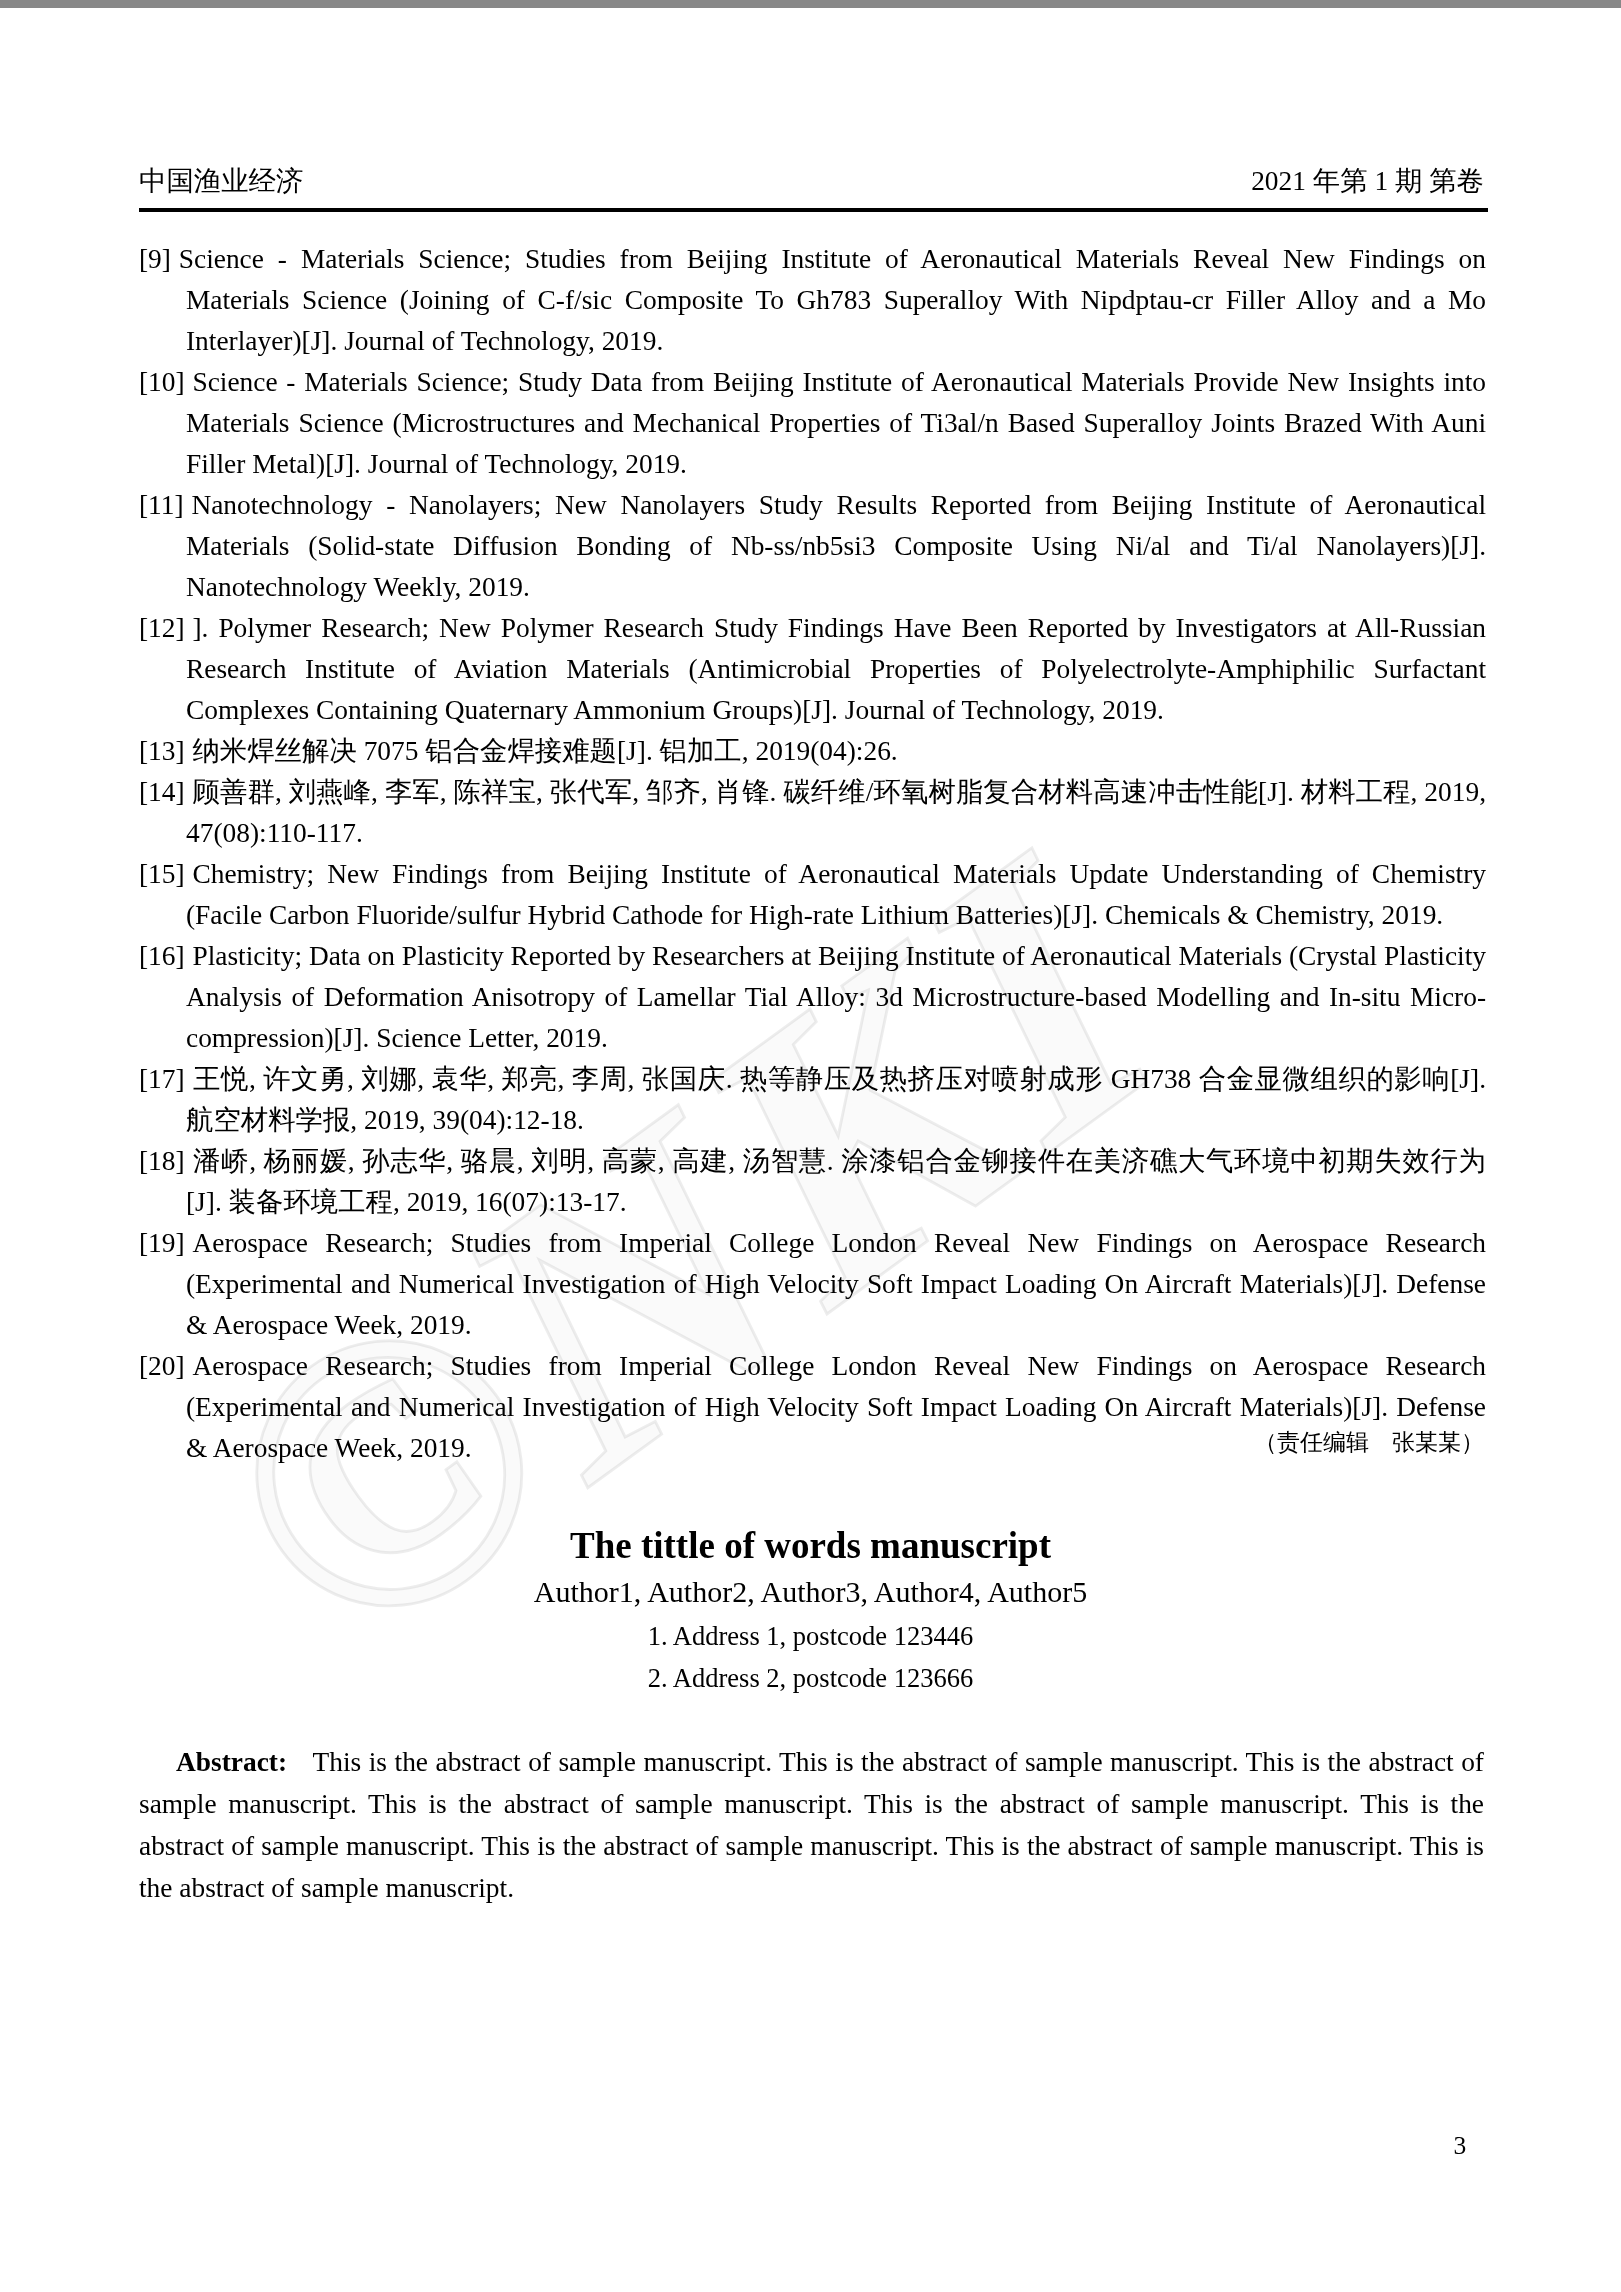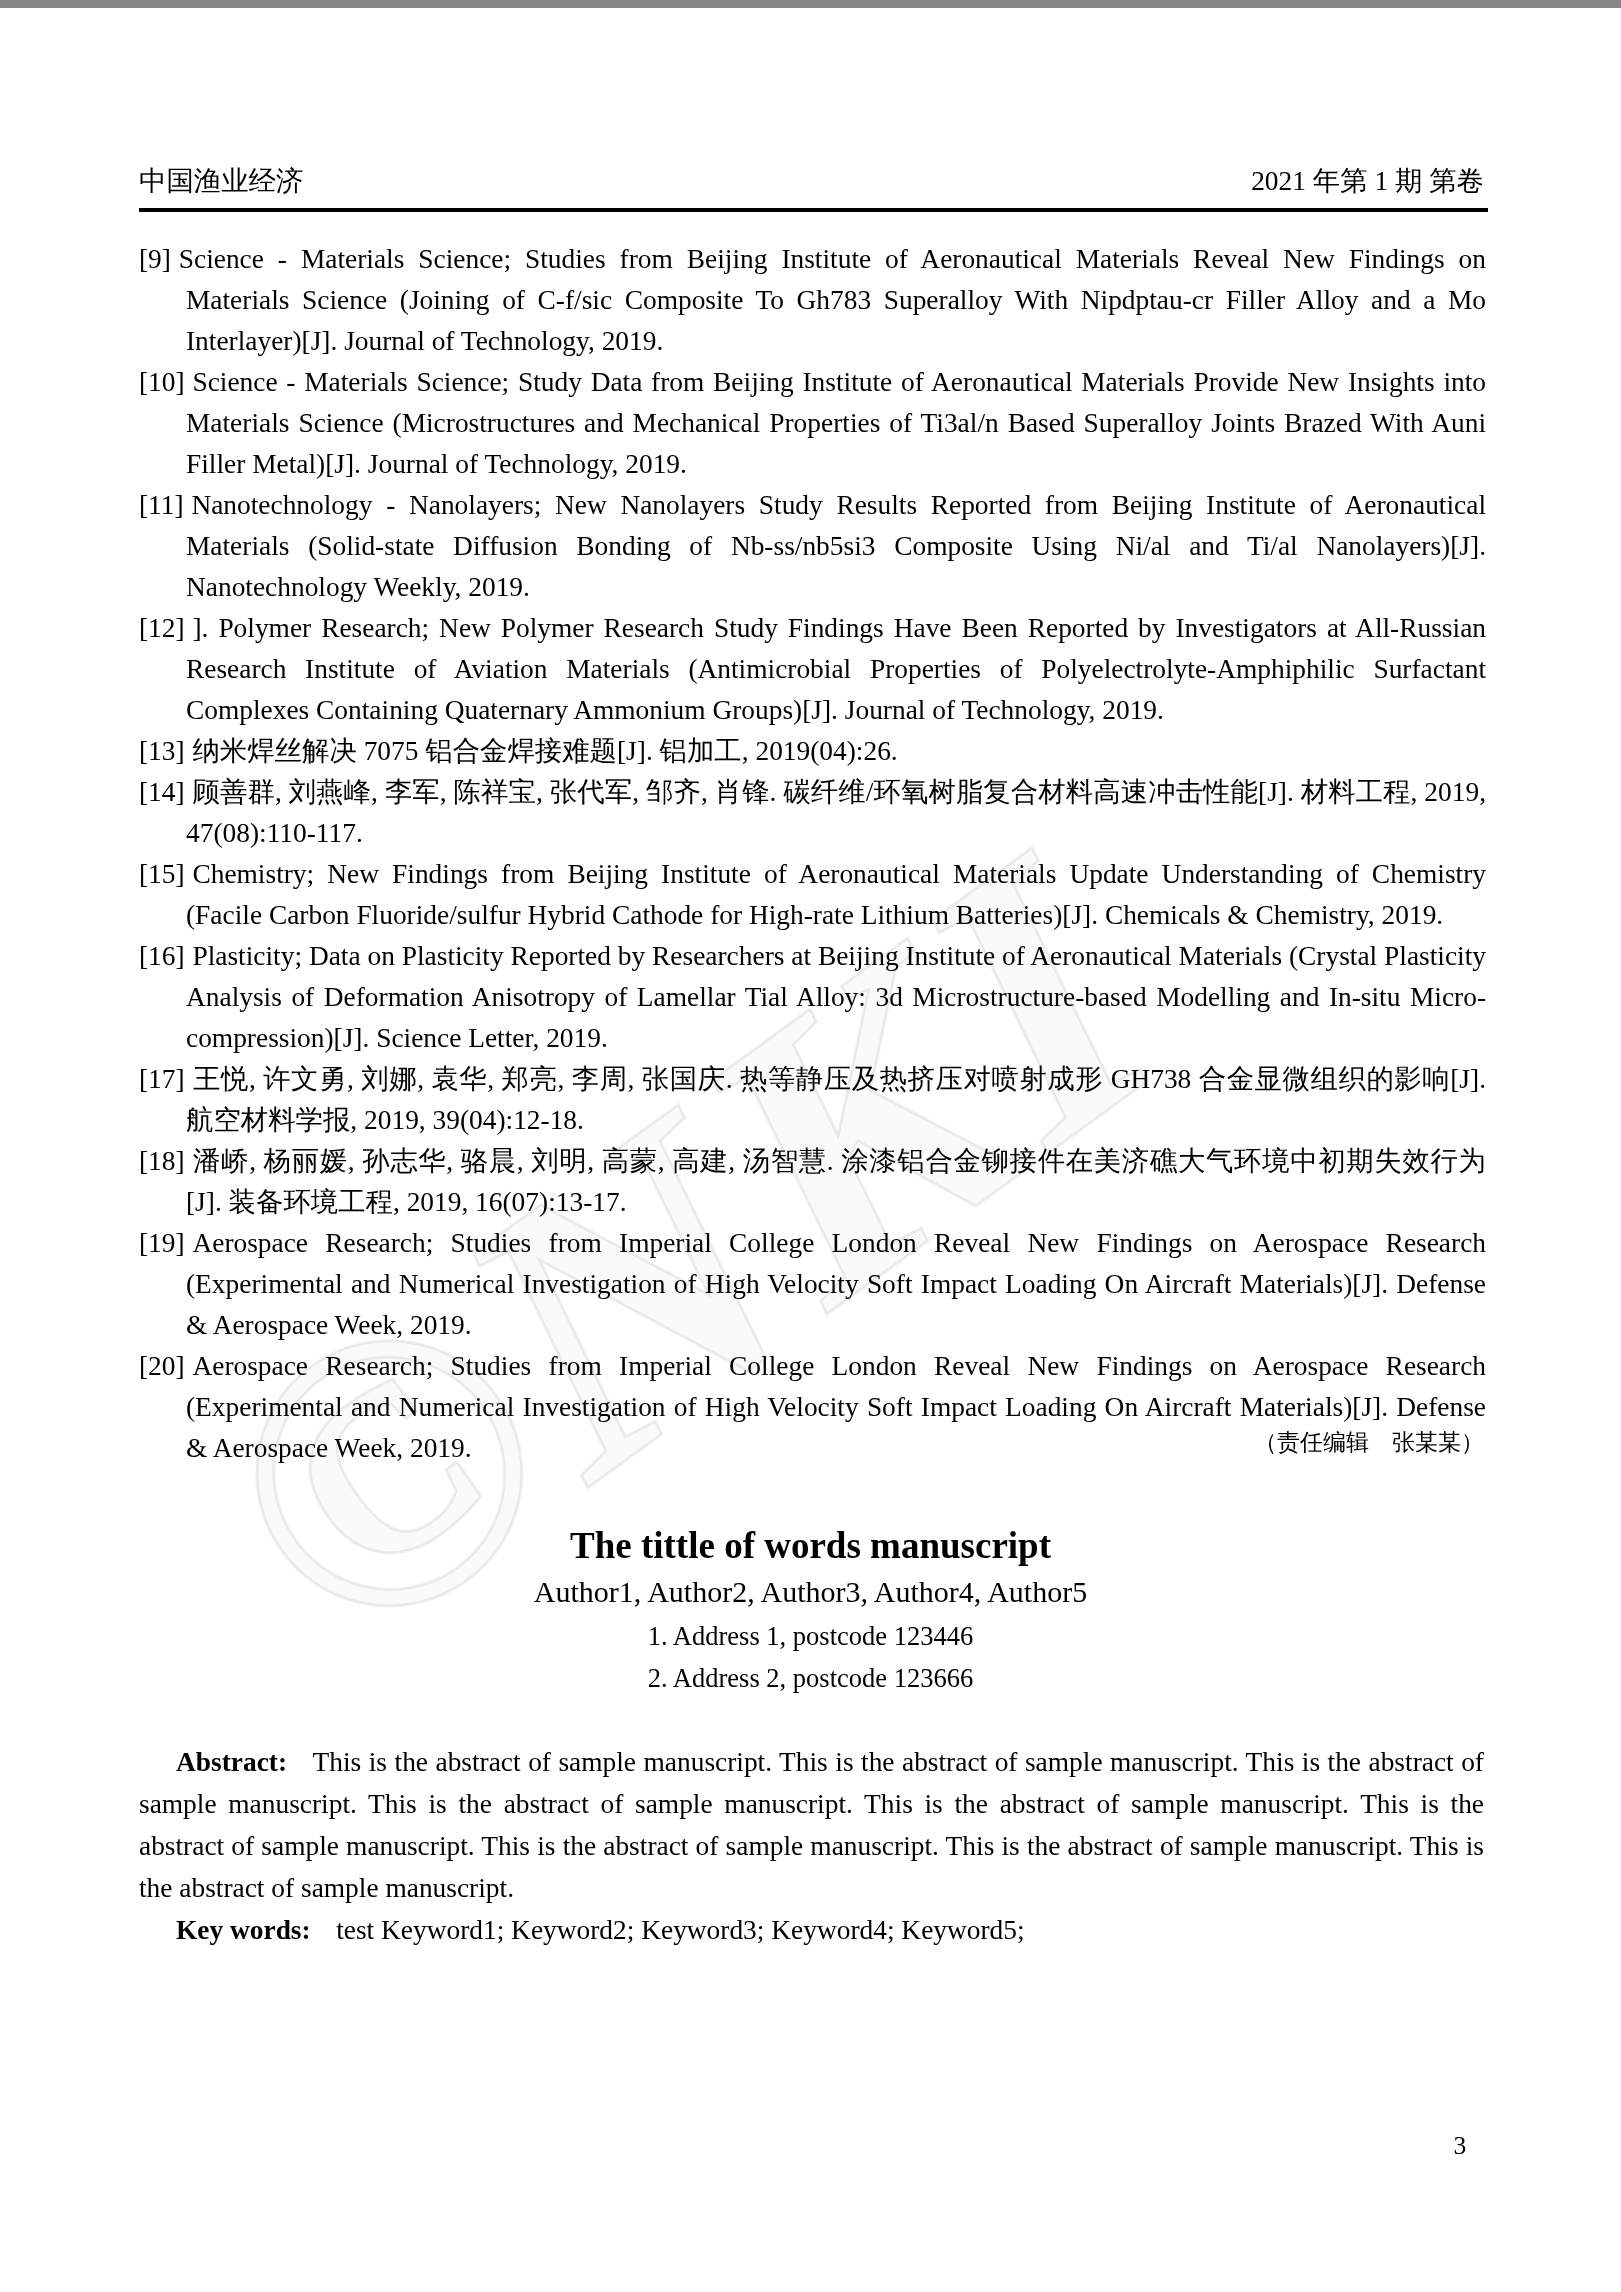--- a/index.html
+++ b/index.html
@@ -126,19 +126,18 @@
   <div class="ms-addresses">
 
       <div>1. Address 1, postcode 123446</div>
 
       <div>2. Address 2, postcode 123666</div>
 
     </div>
 
   <div class="abstract-block">
     <p><span class="label-bold">Abstract:</span><span>This is the abstract of sample manuscript. This is the abstract of sample manuscript. This is the abstract of sample manuscript. This is the abstract of sample manuscript. This is the abstract of sample manuscript. This is the abstract of sample manuscript. This is the abstract of sample manuscript. This is the abstract of sample manuscript. This is the abstract of sample manuscript.</span></p>
-    <p><span class="label-bold">Key words:</span><span>test Keyword1; Keyword2; Keyword3; Keyword4; Keyword5;</span></p>
   </div>
 
   <div class="page-number">3</div>
 
 </div>
 
 
 </body></html>

